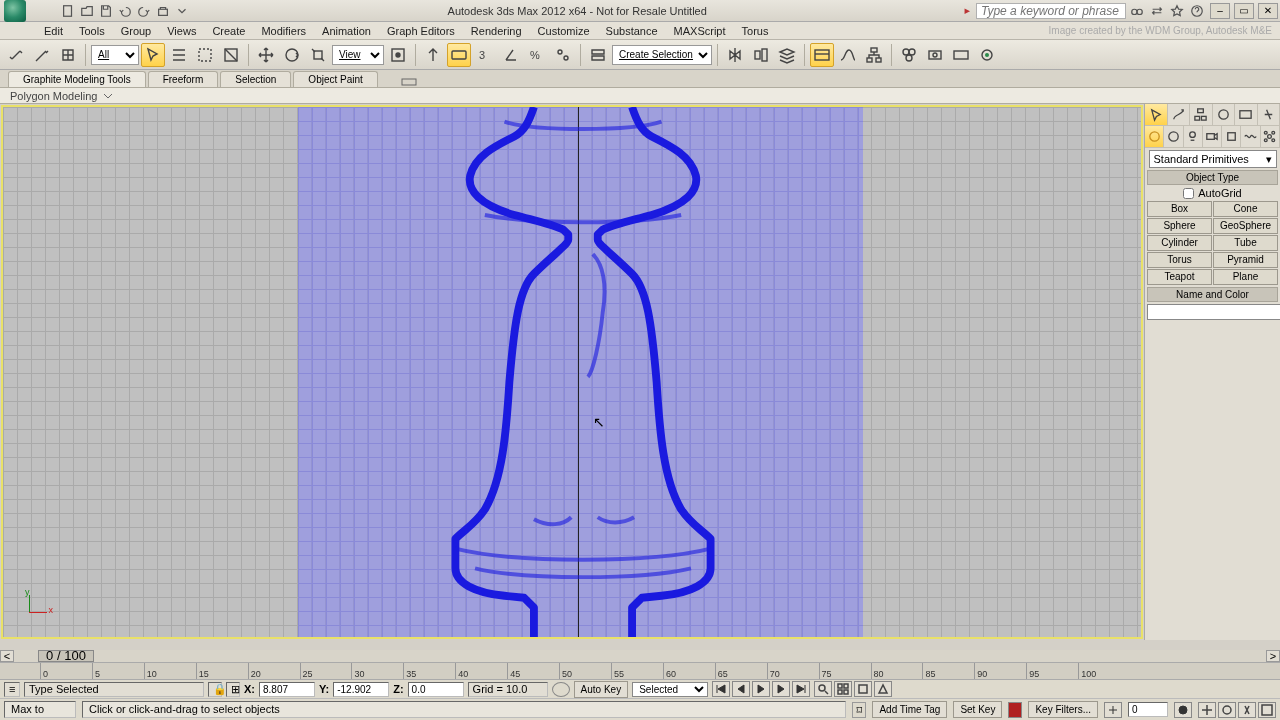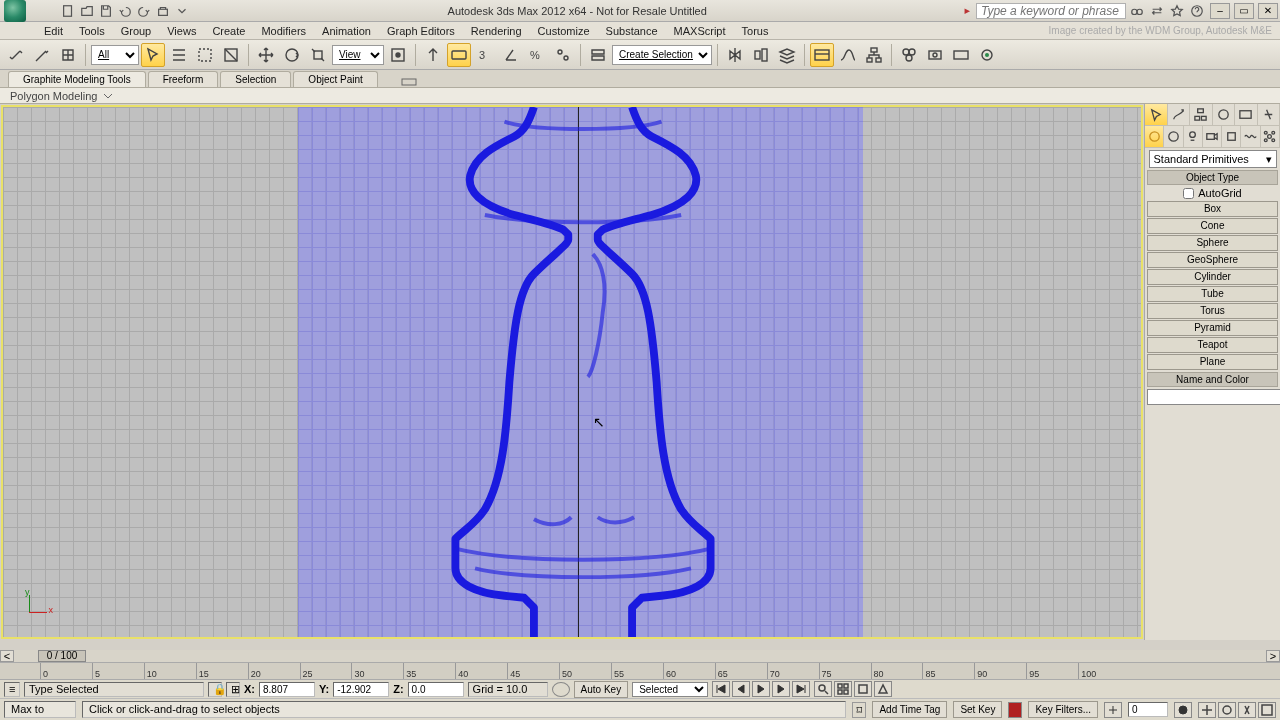--- a/index.html
+++ b/index.html
@@ -68,30 +68,30 @@
 
 .cmd-panel { position:absolute; top:104px; right:0; width:136px; bottom:80px; background:#e1ddd3; border-left:1px solid #aaa; }
 .cmd-row { display:flex; height:22px; border-bottom:1px solid #c4c0b5; }
 .cmd-btn { flex:1; display:flex; align-items:center; justify-content:center; border-right:1px solid #c4c0b5; }
 .cmd-btn.active { background:linear-gradient(#ffe9a0,#ffd24a); }
 .cmd-btn svg { width:15px; height:15px; stroke:#444; fill:none; stroke-width:1.4; }
 .cmd-combo { width:128px; margin:2px auto; height:18px; border:1px solid #888; background:#fff; font-size:10px; display:flex; align-items:center; padding:0 4px; justify-content:space-between; }
 .rollout-hdr { background:#c8c4b9; border:1px solid #a8a499; text-align:center; font-size:10px; padding:1px 0; margin:2px 2px 0; }
 .autogrid-row { display:flex; align-items:center; justify-content:center; gap:4px; font-size:10px; padding:2px 0; }
 .autogrid-row input { width:11px; height:11px; }
-.obj-grid { display:grid; grid-template-columns:1fr; gap:1px; padding:0 2px; }
+.obj-grid { display:grid; grid-template-columns:1fr 1fr; gap:1px; padding:0 2px; }
 .obj-btn { height:16px; border:1px solid #9c988d; background:#dedacd; font-size:10px; text-align:center; line-height:14px; cursor:default; }
 .name-row { display:flex; padding:2px; gap:2px; }
 .name-input { flex:1; height:16px; border:1px solid #888; background:#fff; }
 
 
 .time-slider-row { position:absolute; left:0; right:0; bottom:58px; height:12px; background:#d8d4c9; display:flex; align-items:center; font-size:10px; }
 .ts-btn { width:14px; height:12px; border:1px solid #999; background:#e2ded4; text-align:center; line-height:10px; }
 .ts-track { flex:1; position:relative; height:12px; }
-.ts-handle { position:absolute; left:24px; top:0; height:12px; width:48px; background:#c8c4b9; border:1px solid #888; text-align:center; font-size:10px; line-height:10px; }
+.ts-handle { position:absolute; left:24px; top:0; height:12px; width:56px; background:#c8c4b9; border:1px solid #888; text-align:center; font-size:13px; line-height:10px; }
 
 .time-ruler { position:absolute; left:0; right:0; bottom:40px; height:18px; background:#d2cec3; border-top:1px solid #aaa; border-bottom:1px solid #aaa; }
 .time-ruler .ticks { position:absolute; left:40px; right:150px; top:0; bottom:0; display:flex; }
 .tick { flex:1; border-left:1px solid #999; text-align:left; font-size:9px; padding-left:2px; color:#333; padding-top:6px; position:relative; }
 .tick::before { content:""; position:absolute; left:0; top:0; bottom:0; }
 
 .status-row { position:absolute; left:0; right:0; bottom:22px; height:18px; background:#dedacd; display:flex; align-items:center; font-size:10px; gap:4px; padding:0 4px; }
 .status-row .panel { border:1px inset #bbb; background:#e2ded4; height:15px; padding:0 4px; line-height:13px; }
 .coord-lbl { font-weight:bold; }
 .coord-box { width:56px; height:15px; border:1px inset #bbb; background:#fff; padding:0 3px; font-size:10px; line-height:13px;}

